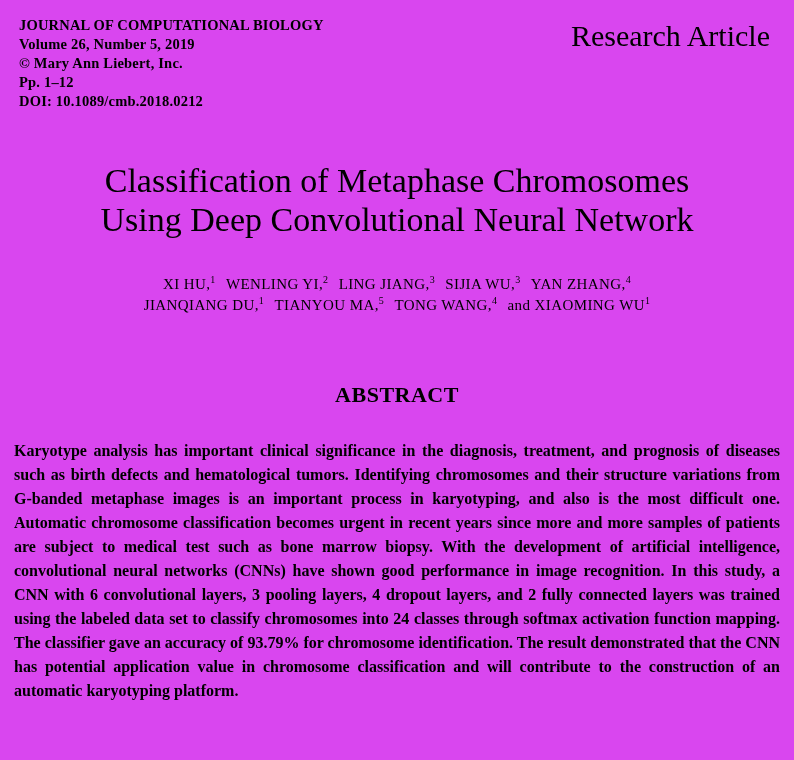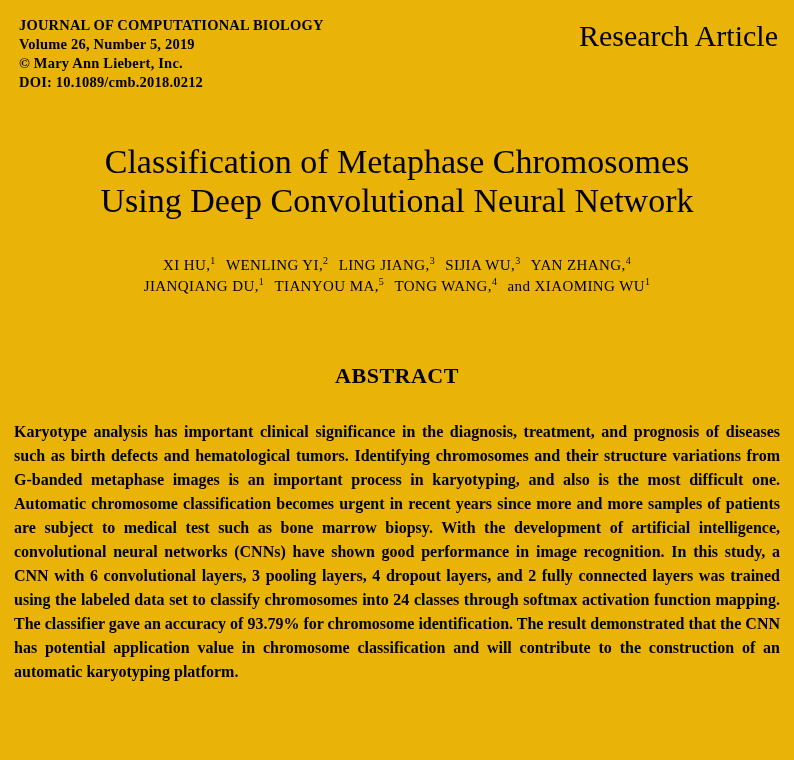--- a/index.html
+++ b/index.html
@@ -2,41 +2,41 @@
 <html><head>
 <meta charset="utf-8">
 <style>
   html, body { margin: 0; padding: 0; background: #ffffff; }
   .page {
     position: relative;
     width: 794px;
     height: 760px;
     box-sizing: border-box;
     padding: 16px 14px 0 14px;
-    background: #eab308;
+    background: #d946ef;
     color: #000000;
     font-family: "Liberation Serif", "DejaVu Serif", serif;
     overflow: hidden;
   }
   .header-row {
     display: flex;
     justify-content: space-between;
     align-items: flex-start;
   }
   .journal-info {
     font-weight: bold;
     font-size: 14.5px;
     line-height: 19px;
     letter-spacing: 0.2px;
     margin-left: 5px;
   }
   .article-type {
     font-size: 30px;
     line-height: 36px;
-    margin-right: 2px;
+    margin-right: 10px;
     margin-top: 2px;
     white-space: nowrap;
   }
   .title {
     text-align: center;
     font-size: 34px;
     line-height: 39px;
     font-weight: normal;
     margin-top: 50px;
   }
@@ -72,20 +72,21 @@
 </head>
 <body>
 
 <div class="page">
 
   <div class="header-row">
     <div class="journal-info">
       <div>JOURNAL OF COMPUTATIONAL BIOLOGY</div>
       <div>Volume 26, Number 5, 2019</div>
       <div>© Mary Ann Liebert, Inc.</div>
+      <div>Pp. 1–12</div>
       <div>DOI: 10.1089/cmb.2018.0212</div>
     </div>
     <div class="article-type">Research Article</div>
   </div>
 
   <div class="title">
     <div>Classification of Metaphase Chromosomes</div>
     <div>Using Deep Convolutional Neural Network</div>
   </div>
 

